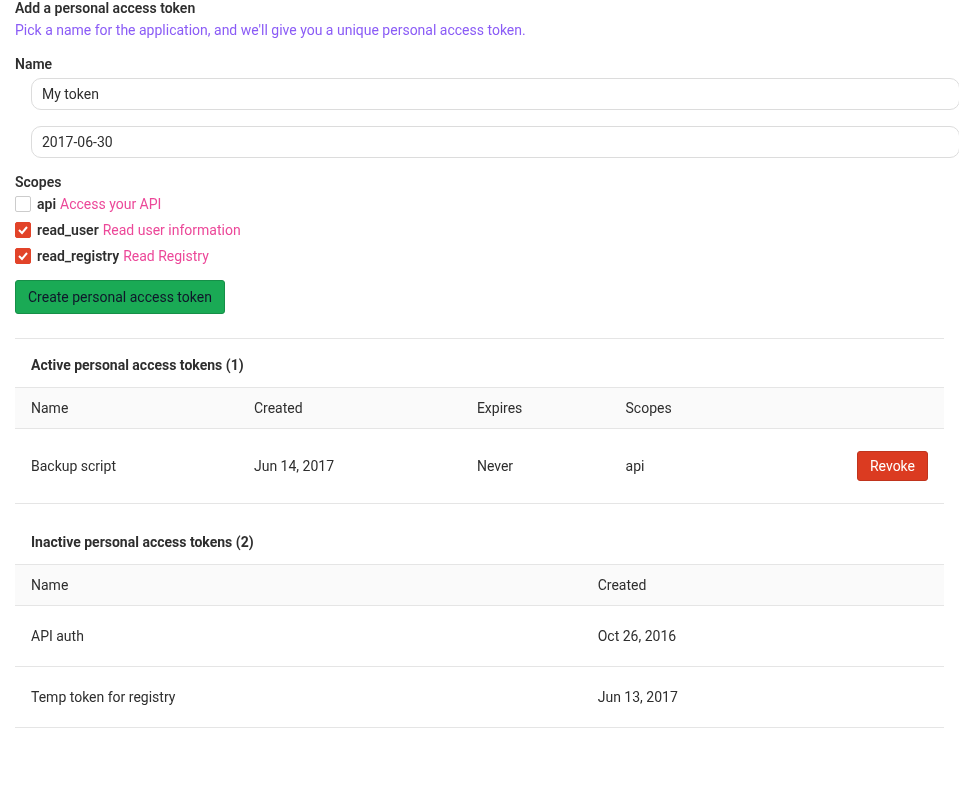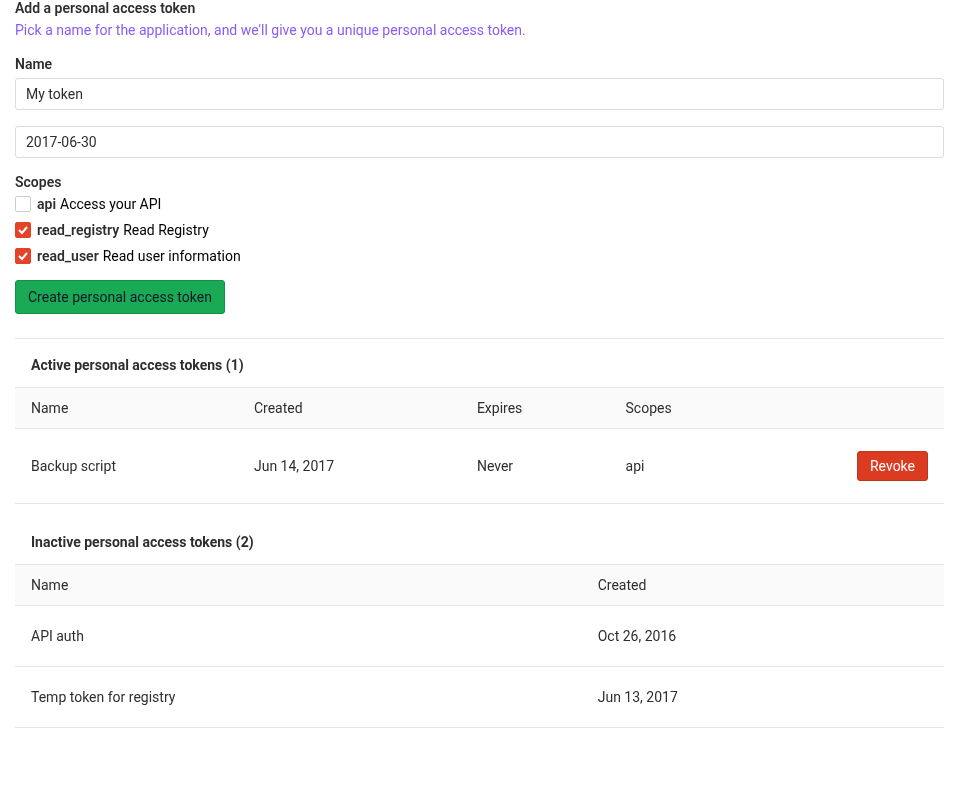--- a/index.html
+++ b/index.html
@@ -25,24 +25,25 @@
   .form-label {
     display: block;
     font-weight: 600;
     margin-bottom: 6px;
   }
   .form-input {
     width: 100%;
     padding: 7px 10px;
     font-size: 14px;
     border: 1px solid #dcdcdc;
-    border-radius: 3px;
+    border-radius: 10px;
     background: #fff;
     color: #2e2e2e;
     font-family: inherit;
+    margin-left: 16px;
   }
   .scopes-list { margin-top: 6px; }
   .scope-row {
     display: flex;
     align-items: center;
     margin-bottom: 10px;
   }
   .checkbox {
     width: 16px;
     height: 16px;
@@ -55,21 +56,21 @@
     flex-shrink: 0;
     background: #fff;
   }
   .checkbox.checked {
     background: #e24329;
     border-color: #e24329;
   }
   .checkbox.checked svg { display: block; }
   .checkbox svg { display: none; width: 10px; height: 10px; }
   .scope-label { font-weight: 600; margin-right: 4px; }
-  .scope-desc { color: #000000; }
+  .scope-desc { color: #ec4899; }
   .btn {
     display: inline-block;
     padding: 8px 12px;
     font-size: 14px;
     border-radius: 3px;
     border: 1px solid transparent;
     cursor: pointer;
     font-family: inherit;
   }
   .btn-success {
@@ -137,31 +138,31 @@
         <span class="checkbox"></span>
         <span class="scope-label">api</span>
         <span class="scope-desc">Access your API</span>
       </div>
       <div class="scope-row">
         <span class="checkbox checked">
           <svg viewBox="0 0 10 10">
             <path d="M1 5 L4 8 L9 2" stroke="#fff" stroke-width="2" fill="none"></path>
           </svg>
         </span>
-        <span class="scope-label">read_registry</span>
-        <span class="scope-desc">Read Registry</span>
+        <span class="scope-label">read_user</span>
+        <span class="scope-desc">Read user information</span>
       </div>
       <div class="scope-row">
         <span class="checkbox checked">
           <svg viewBox="0 0 10 10">
             <path d="M1 5 L4 8 L9 2" stroke="#fff" stroke-width="2" fill="none"></path>
           </svg>
         </span>
-        <span class="scope-label">read_user</span>
-        <span class="scope-desc">Read user information</span>
+        <span class="scope-label">read_registry</span>
+        <span class="scope-desc">Read Registry</span>
       </div>
     </div>
 </div>
 
 <button class="btn btn-success">Create personal access token</button>
 
 <hr class="divider">
 
 
 <div class="tokens-section">

